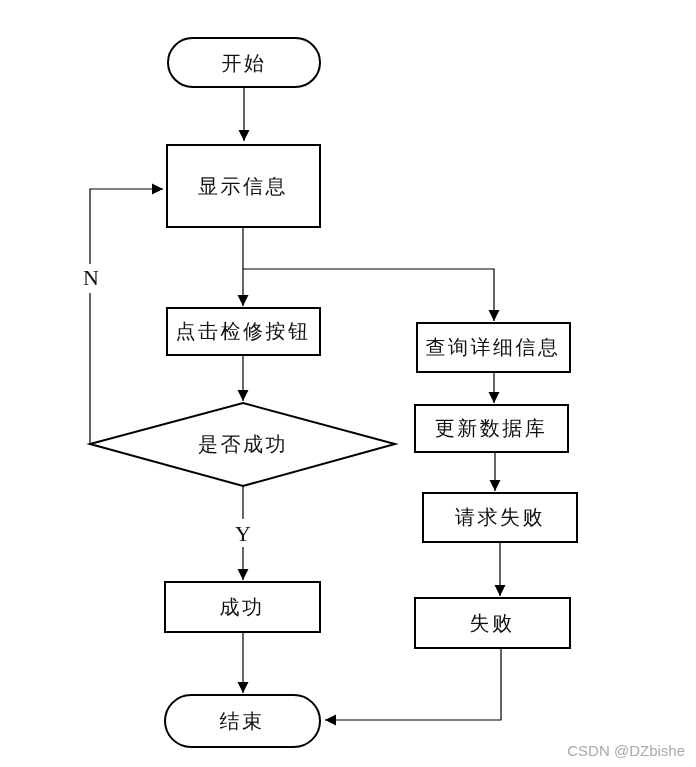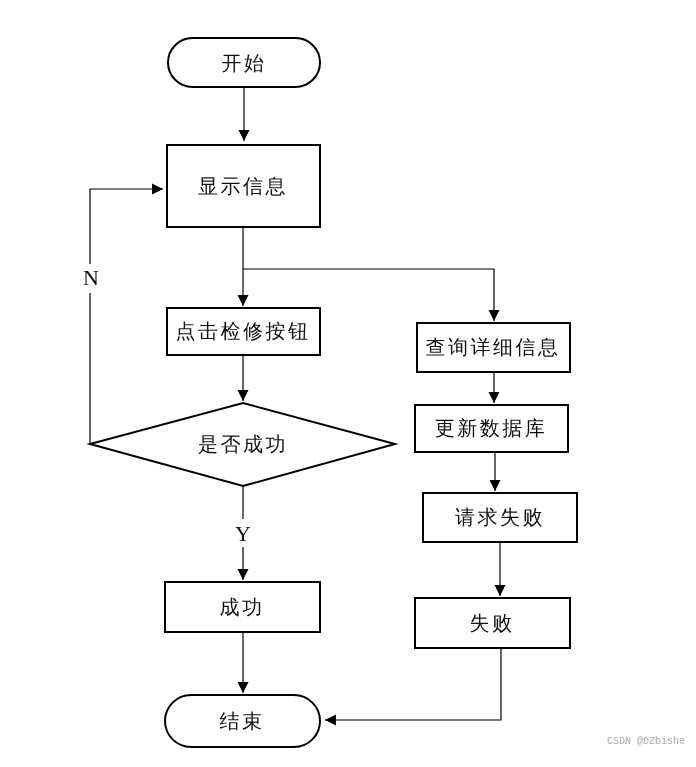--- a/index.html
+++ b/index.html
@@ -38,23 +38,23 @@
   .edge-label{
     font-family:"Liberation Serif","DejaVu Serif",serif;
     font-size:22px;
     fill:var(--text-color);
     text-anchor:middle;
   }
   #arrowhead path{fill:var(--edge-color);}
   .watermark{
     position:absolute;
     right:11px;
-    bottom:20px;
-    font-family:Liberation Mono, monospace;
-    font-size:10px;
+    bottom:8px;
+    font-family:Liberation Sans, sans-serif;
+    font-size:15px;
     color:var(--wm-color);
   }
 </style>
 </head>
 <body>
 
 <div class="canvas">
   <svg width="696" height="767" viewBox="0 0 696 767">
     <defs>
       <marker id="arrowhead" viewBox="0 0 12 12" refX="11" refY="6" markerWidth="11" markerHeight="11" orient="auto">

